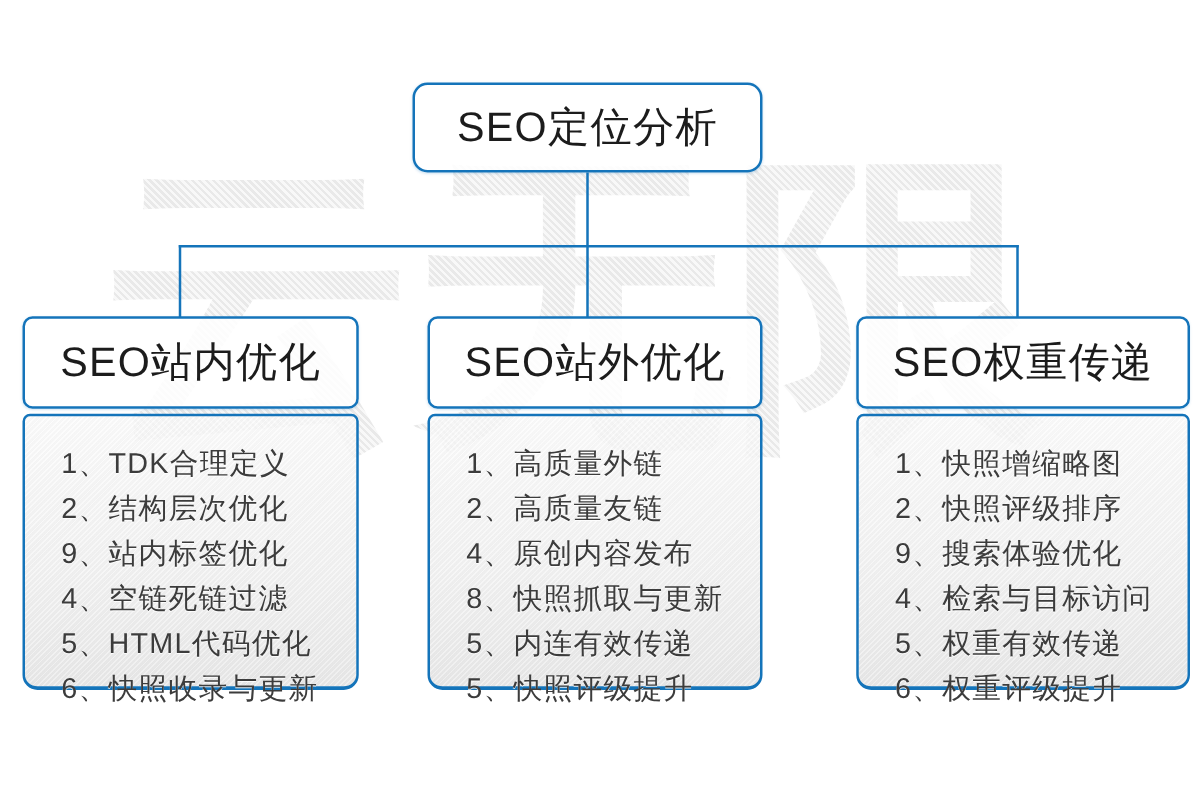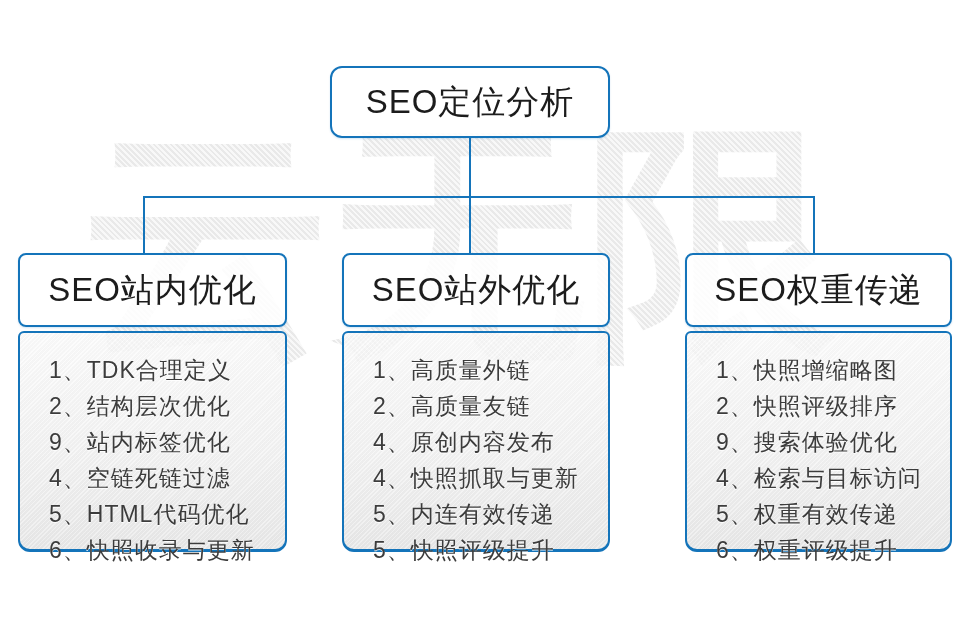--- a/index.html
+++ b/index.html
@@ -156,21 +156,21 @@
   </div>
 
   <div class="column" id="column-offsite">
     <div class="branch-node">
       <span class="node-label">SEO站外优化</span>
     </div>
     <div class="panel">
       <div class="item">1、高质量外链</div>
       <div class="item">2、高质量友链</div>
       <div class="item">4、原创内容发布</div>
-      <div class="item">4、快照抓取与更新</div>
+      <div class="item">8、快照抓取与更新</div>
       <div class="item">5、内连有效传递</div>
       <div class="item">5、快照评级提升</div>
     </div>
   </div>
 
   <div class="column" id="column-weight">
     <div class="branch-node">
       <span class="node-label">SEO权重传递</span>
     </div>
     <div class="panel">

